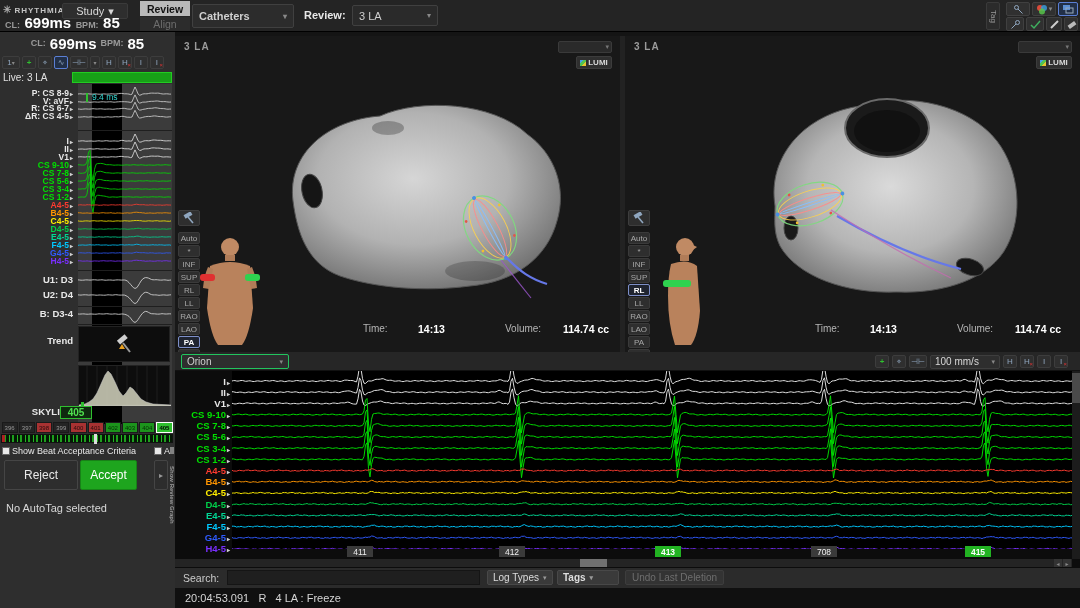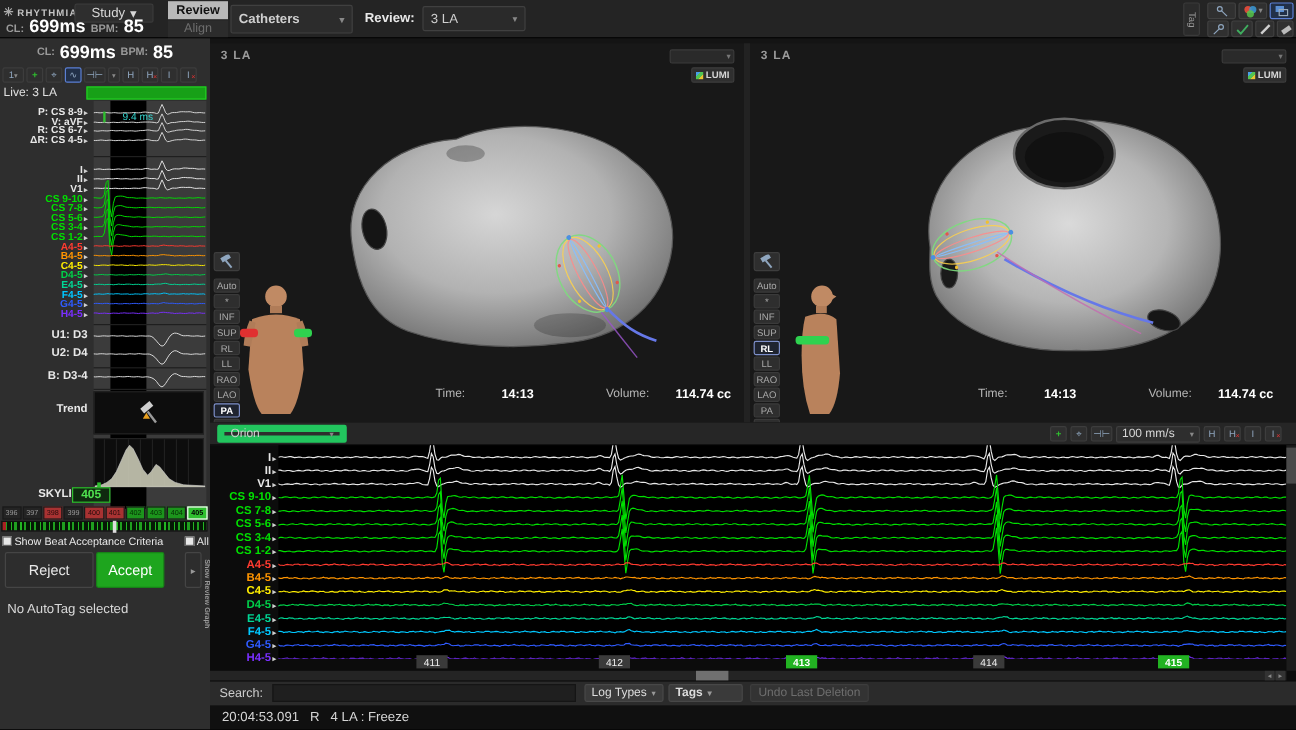--- a/index.html
+++ b/index.html
@@ -40,21 +40,21 @@
   .ibtn i { font-style:normal; }
   .live-row { position:absolute; left:0; top:39px; width:175px; height:13px; }
   .live-row .lbl { position:absolute; left:3px; top:1px; color:#e0e0e0; font-size:10px; }
   .live-row .bar { position:absolute; left:72px; top:1px; width:100px; height:11px; background:#17a017; border:1px solid #2c2; }
 
   .strip-wrap { position:absolute; left:0; top:52px; width:175px; height:340px; }
   .mini-area { position:absolute; left:78px; top:0; width:94px; height:340px; background:#3b3b3b; }
   .mini-band { position:absolute; left:14px; top:0; width:30px; height:340px; background:#000; }
   .mini-sep { position:absolute; left:0; width:94px; height:1px; background:#1f1f1f; }
   #mini-svg { position:absolute; left:0; top:0; width:94px; height:340px; }
-  .ms-ann { position:absolute; left:8px; top:8px; color:#35d6d0; font-size:8.5px; display:flex; align-items:center; gap:14px; }
+  .ms-ann { position:absolute; left:8px; top:8px; color:#35d6d0; font-size:8.5px; display:flex; align-items:center; gap:4px; }
   .ms-ann .tick { width:2px; height:9px; background:#2fbf2f; display:inline-block; }
   .map-ch-labels { position:absolute; left:0; top:6px; width:76px; display:grid; grid-auto-rows:7.6px; }
   .map-ch-labels span { font-size:8.5px; font-weight:bold; color:#e8e8e8; text-align:right; padding-right:3px; line-height:7.6px; white-space:nowrap; }
   .strip-ch-labels { position:absolute; left:0; top:53px; width:76px; display:grid; grid-auto-rows:8px; }
   .strip-ch-labels span { font-size:8.5px; font-weight:bold; text-align:right; padding-right:3px; line-height:8px; white-space:nowrap; }
   .uni-label { position:absolute; width:76px; text-align:right; padding-right:3px; color:#e8e8e8; font-weight:bold; font-size:9.5px; }
   .thumb-box { position:absolute; left:78px; width:94px; background:#0d0d0d; border:1px solid #222; }
   .skyline-badge { position:absolute; left:60px; top:322px; width:32px; height:13px; background:#0f2a0f; border:1px solid #2fbf2f; color:#4fe04f; font-weight:bold; font-size:10px; display:flex; align-items:center; justify-content:center; }
   .side-lab { position:absolute; width:76px; text-align:right; padding-right:3px; color:#e8e8e8; font-weight:bold; }
 
@@ -94,21 +94,21 @@
   .vbtn { width:22px; height:12px; background:#2e2e2e; border:1px solid #3a3a3a; color:#a8a8a8; font-size:8px; display:flex; align-items:center; justify-content:center; border-radius:2px; }
   .vbtn.sel { color:#fff; border:1px solid #7d8fc9; background:#1f2430; font-weight:bold; }
   .map-info span { position:absolute; top:287px; font-size:10px; color:#b5b5b5; }
   .map-info .val { color:#fff; font-weight:bold; font-size:10.5px; }
   .map svg.scene { position:absolute; left:0; top:0; }
   .gap-strip { position:absolute; left:620px; top:36px; width:5px; height:316px; background:#222; }
 
   
   .wave-panel { position:absolute; left:175px; top:352px; width:905px; height:216px; background:#0c0c0c; }
   .wp-toolbar { position:absolute; left:0; top:0; width:905px; height:19px; background:#262626; border-bottom:1px solid #111; }
-  .orion-dd { position:absolute; left:6px; top:2px; width:108px; height:15px; background:#2e2e2e; border:6px solid #22c55e; color:#d0d0d0; font-size:10px; display:flex; align-items:center; padding:0 5px; border-radius:2px; }
+  .orion-dd { position:absolute; left:6px; top:2px; width:108px; height:15px; background:#2e2e2e; border:1px solid #22c55e; color:#d0d0d0; font-size:10px; display:flex; align-items:center; padding:0 5px; border-radius:2px; }
   .orion-dd .caret { margin-left:auto; color:#888; font-size:7px; }
   .wp-tools { position:absolute; right:12px; top:2px; display:flex; gap:3px; align-items:center; height:15px; }
   .speed-dd { width:70px; height:14px; background:#2e2e2e; border:1px solid #3e3e3e; color:#d8d8d8; font-size:10px; display:flex; align-items:center; padding:0 4px; border-radius:2px; }
   .speed-dd .caret { margin-left:auto; color:#888; font-size:7px; }
   .wp-ch-labels { position:absolute; left:0; top:23.5px; width:55px; display:grid; grid-auto-rows:11.2px; }
   .wp-ch-labels span { font-size:9.5px; font-weight:bold; text-align:right; line-height:11.2px; white-space:nowrap; }
   .wp-ch-labels span::after, .strip-ch-labels span::after, .map-ch-labels span::after { content:"\25B8"; font-size:6px; color:#cfcfcf; margin-left:1px; }
   #main-svg { position:absolute; left:57px; top:19px; width:840px; height:178px; background:#000; }
   .beat-badges { position:absolute; left:57px; top:194px; width:840px; height:11px; }
   .badge { position:absolute; width:26px; height:11px; font-size:8.5px; display:flex; align-items:center; justify-content:center; }
@@ -569,21 +569,21 @@
         <path d="M0 133.2 L0.0 134.0 L1.5 133.3 L3.0 133.3 L4.5 133.0 L6.0 133.5 L7.5 133.7 L9.0 133.3 L10.5 133.0 L12.0 132.6 L13.5 133.2 L15.0 133.1 L16.5 133.4 L18.0 132.6 L19.5 132.8 L21.0 132.9 L22.5 133.4 L24.0 133.5 L25.5 133.1 L27.0 133.1 L28.5 133.0 L30.0 133.8 L31.5 133.6 L33.0 133.7 L34.5 133.0 L36.0 133.2 L37.5 133.4 L39.0 133.5 L40.5 133.4 L42.0 132.7 L43.5 132.9 L45.0 132.8 L46.5 133.5 L48.0 133.0 L49.5 133.0 L51.0 132.6 L52.5 133.1 L54.0 133.5 L55.5 133.5 L57.0 133.4 L58.5 132.9 L60.0 133.5 L61.5 133.5 L63.0 134.0 L64.5 133.3 L66.0 133.2 L67.5 133.0 L69.0 133.4 L70.5 133.6 L72.0 133.1 L73.5 132.9 L75.0 132.5 L76.5 133.2 L78.0 133.1 L79.5 133.3 L81.0 132.7 L82.5 132.8 L84.0 133.1 L85.5 133.5 L87.0 133.7 L88.5 133.1 L90.0 133.3 L91.5 133.1 L93.0 133.9 L94.5 133.6 L96.0 133.5 L97.5 132.9 L99.0 133.0 L100.5 133.4 L102.0 133.3 L103.5 133.3 L105.0 132.5 L106.5 132.9 L108.0 132.8 L109.5 133.5 L111.0 133.1 L112.5 133.0 L114.0 132.8 L115.5 133.2 L117.0 133.7 L118.5 133.5 L120.0 133.5 L121.5 132.9 L123.0 133.5 L124.5 133.5 L126.0 133.8 L127.5 133.2 L129.0 132.9 L130.5 133.0 L132.0 133.2 L133.5 133.4 L135.0 132.7 L136.5 132.3 L138.0 131.5 L139.5 131.9 L141.0 131.9 L142.5 132.5 L144.0 132.5 L145.5 132.8 L147.0 133.4 L148.5 133.6 L150.0 133.8 L151.5 133.1 L153.0 133.3 L154.5 133.1 L156.0 133.8 L157.5 133.5 L159.0 133.2 L160.5 132.8 L162.0 132.8 L163.5 133.3 L165.0 133.1 L166.5 133.2 L168.0 132.5 L169.5 132.9 L171.0 133.0 L172.5 133.6 L174.0 133.3 L175.5 133.0 L177.0 133.1 L178.5 133.3 L180.0 133.9 L181.5 133.5 L183.0 133.5 L184.5 132.9 L186.0 133.4 L187.5 133.4 L189.0 133.6 L190.5 133.0 L192.0 132.7 L193.5 132.9 L195.0 133.0 L196.5 133.5 L198.0 132.8 L199.5 132.9 L201.0 132.6 L202.5 133.4 L204.0 133.5 L205.5 133.4 L207.0 133.1 L208.5 133.0 L210.0 133.6 L211.5 133.6 L213.0 133.8 L214.5 133.0 L216.0 133.2 L217.5 133.1 L219.0 133.6 L220.5 133.4 L222.0 132.9 L223.5 132.7 L225.0 132.7 L226.5 133.4 L228.0 133.1 L229.5 133.2 L231.0 132.5 L232.5 133.0 L234.0 133.2 L235.5 133.7 L237.0 133.4 L238.5 133.1 L240.0 133.3 L241.5 133.3 L243.0 134.0 L244.5 133.4 L246.0 133.3 L247.5 132.8 L249.0 133.3 L250.5 133.4 L252.0 133.3 L253.5 132.9 L255.0 132.5 L256.5 133.0 L258.0 133.0 L259.5 133.5 L261.0 132.8 L262.5 133.0 L264.0 132.9 L265.5 133.5 L267.0 133.7 L268.5 133.4 L270.0 133.2 L271.5 133.0 L273.0 133.7 L274.5 133.5 L276.0 133.7 L277.5 132.9 L279.0 133.0 L280.5 133.0 L282.0 133.4 L283.5 133.3 L285.0 132.7 L286.5 132.6 L288.0 132.3 L289.5 132.6 L291.0 131.9 L292.5 131.9 L294.0 131.7 L295.5 132.7 L297.0 133.3 L298.5 133.7 L300.0 133.6 L301.5 133.0 L303.0 133.3 L304.5 133.3 L306.0 133.9 L307.5 133.2 L309.0 133.1 L310.5 132.7 L312.0 133.1 L313.5 133.3 L315.0 133.1 L316.5 132.9 L318.0 132.5 L319.5 133.1 L321.0 133.1 L322.5 133.6 L324.0 133.0 L325.5 133.1 L327.0 133.1 L328.5 133.6 L330.0 133.8 L331.5 133.4 L333.0 133.3 L334.5 133.0 L336.0 133.7 L337.5 133.4 L339.0 133.5 L340.5 132.7 L342.0 132.8 L343.5 133.0 L345.0 133.2 L346.5 133.3 L348.0 132.6 L349.5 132.8 L351.0 132.8 L352.5 133.6 L354.0 133.3 L355.5 133.3 L357.0 132.9 L358.5 133.3 L360.0 133.7 L361.5 133.7 L363.0 133.6 L364.5 132.9 L366.0 133.3 L367.5 133.2 L369.0 133.7 L370.5 133.1 L372.0 132.9 L373.5 132.7 L375.0 133.0 L376.5 133.4 L378.0 133.0 L379.5 133.0 L381.0 132.5 L382.5 133.3 L384.0 133.3 L385.5 133.7 L387.0 133.1 L388.5 133.1 L390.0 133.3 L391.5 133.6 L393.0 133.9 L394.5 133.2 L396.0 133.2 L397.5 132.8 L399.0 133.5 L400.5 133.3 L402.0 133.2 L403.5 132.6 L405.0 132.7 L406.5 133.1 L408.0 133.2 L409.5 133.3 L411.0 132.7 L412.5 133.0 L414.0 133.0 L415.5 133.8 L417.0 133.5 L418.5 133.3 L420.0 133.1 L421.5 133.3 L423.0 133.8 L424.5 133.5 L426.0 133.5 L427.5 132.7 L429.0 133.2 L430.5 133.1 L432.0 133.5 L433.5 133.0 L435.0 132.7 L436.5 132.7 L438.0 133.0 L439.5 133.5 L441.0 133.0 L442.5 133.0 L444.0 132.3 L445.5 132.7 L447.0 132.3 L448.5 132.4 L450.0 132.3 L451.5 132.6 L453.0 133.3 L454.5 133.5 L456.0 133.8 L457.5 133.0 L459.0 133.0 L460.5 132.7 L462.0 133.4 L463.5 133.2 L465.0 133.0 L466.5 132.7 L468.0 132.6 L469.5 133.3 L471.0 133.3 L472.5 133.5 L474.0 132.8 L475.5 133.2 L477.0 133.2 L478.5 133.9 L480.0 133.6 L481.5 133.3 L483.0 133.2 L484.5 133.2 L486.0 133.8 L487.5 133.3 L489.0 133.3 L490.5 132.6 L492.0 133.0 L493.5 133.1 L495.0 133.3 L496.5 133.0 L498.0 132.6 L499.5 132.9 L501.0 133.1 L502.5 133.7 L504.0 133.1 L505.5 133.2 L507.0 132.9 L508.5 133.6 L510.0 133.7 L511.5 133.7 L513.0 133.3 L514.5 132.9 L516.0 133.4 L517.5 133.4 L519.0 133.6 L520.5 132.8 L522.0 132.8 L523.5 132.7 L525.0 133.3 L526.5 133.2 L528.0 132.9 L529.5 132.8 L531.0 132.7 L532.5 133.5 L534.0 133.4 L535.5 133.6 L537.0 132.9 L538.5 133.3 L540.0 133.4 L541.5 133.8 L543.0 133.6 L544.5 133.1 L546.0 133.1 L547.5 133.0 L549.0 133.7 L550.5 133.1 L552.0 133.1 L553.5 132.5 L555.0 132.9 L556.5 133.2 L558.0 133.3 L559.5 133.1 L561.0 132.6 L562.5 133.1 L564.0 133.2 L565.5 133.9 L567.0 133.3 L568.5 133.3 L570.0 133.1 L571.5 133.6 L573.0 133.8 L574.5 133.5 L576.0 133.2 L577.5 132.7 L579.0 133.3 L580.5 133.2 L582.0 133.4 L583.5 132.7 L585.0 132.7 L586.5 132.8 L588.0 133.3 L589.5 133.4 L591.0 132.9 L592.5 133.0 L594.0 132.9 L595.5 133.7 L597.0 133.5 L598.5 133.5 L600.0 132.6 L601.5 132.4 L603.0 132.2 L604.5 132.3 L606.0 132.5 L607.5 132.3 L609.0 132.8 L610.5 132.9 L612.0 133.5 L613.5 133.0 L615.0 132.9 L616.5 132.5 L618.0 132.9 L619.5 133.4 L621.0 133.3 L622.5 133.2 L624.0 132.7 L625.5 133.4 L627.0 133.4 L628.5 133.9 L630.0 133.3 L631.5 133.2 L633.0 133.1 L634.5 133.5 L636.0 133.7 L637.5 133.2 L639.0 133.0 L640.5 132.6 L642.0 133.3 L643.5 133.1 L645.0 133.3 L646.5 132.6 L648.0 132.7 L649.5 133.0 L651.0 133.3 L652.5 133.6 L654.0 133.0 L655.5 133.2 L657.0 133.0 L658.5 133.9 L660.0 133.6 L661.5 133.6 L663.0 133.0 L664.5 133.1 L666.0 133.5 L667.5 133.5 L669.0 133.4 L670.5 132.6 L672.0 132.9 L673.5 132.8 L675.0 133.5 L676.5 133.0 L678.0 132.8 L679.5 132.7 L681.0 133.0 L682.5 133.6 L684.0 133.4 L685.5 133.4 L687.0 132.8 L688.5 133.5 L690.0 133.5 L691.5 133.9 L693.0 133.3 L694.5 133.1 L696.0 133.1 L697.5 133.3 L699.0 133.6 L700.5 133.0 L702.0 132.9 L703.5 132.5 L705.0 133.2 L706.5 133.2 L708.0 133.2 L709.5 132.8 L711.0 132.8 L712.5 133.3 L714.0 133.5 L715.5 133.7 L717.0 133.0 L718.5 133.3 L720.0 133.2 L721.5 133.9 L723.0 133.6 L724.5 133.4 L726.0 133.0 L727.5 133.0 L729.0 133.5 L730.5 133.2 L732.0 133.2 L733.5 132.5 L735.0 132.9 L736.5 132.9 L738.0 133.5 L739.5 133.1 L741.0 132.9 L742.5 132.9 L744.0 133.2 L745.5 133.8 L747.0 133.4 L748.5 133.5 L750.0 132.9 L751.5 133.5 L753.0 133.4 L754.5 133.2 L756.0 132.2 L757.5 131.4 L759.0 131.8 L760.5 132.3 L762.0 133.2 L763.5 132.7 L765.0 132.8 L766.5 132.5 L768.0 133.3 L769.5 133.3 L771.0 133.3 L772.5 133.0 L774.0 132.9 L775.5 133.5 L777.0 133.6 L778.5 133.8 L780.0 133.1 L781.5 133.3 L783.0 133.2 L784.5 133.7 L786.0 133.5 L787.5 133.1 L789.0 132.9 L790.5 132.8 L792.0 133.4 L793.5 133.1 L795.0 133.1 L796.5 132.4 L798.0 132.9 L799.5 133.1 L801.0 133.5 L802.5 133.3 L804.0 132.9 L805.5 133.2 L807.0 133.3 L808.5 134.0 L810.0 133.4 L811.5 133.4 L813.0 132.9 L814.5 133.4 L816.0 133.5 L817.5 133.5 L819.0 133.1 L820.5 132.6 L822.0 133.0 L823.5 133.0 L825.0 133.5 L826.5 132.7 L828.0 132.8 L829.5 132.7 L831.0 133.4 L832.5 133.5 L834.0 133.3 L835.5 133.2 L837.0 133.0 L838.5 133.7 L840.0 133.6" fill="none" stroke="#00d04a" stroke-width="0.95"></path>
         <path d="M0 144.39999999999998 L0.0 144.6 L1.5 144.0 L3.0 143.9 L4.5 144.3 L6.0 144.4 L7.5 144.5 L9.0 143.8 L10.5 144.1 L12.0 144.0 L13.5 144.8 L15.0 144.6 L16.5 144.5 L18.0 144.2 L19.5 144.4 L21.0 145.0 L22.5 144.8 L24.0 144.8 L25.5 144.1 L27.0 144.5 L28.5 144.4 L30.0 144.9 L31.5 144.3 L33.0 144.0 L34.5 143.9 L36.0 144.1 L37.5 144.6 L39.0 144.2 L40.5 144.2 L42.0 143.7 L43.5 144.5 L45.0 144.6 L46.5 144.8 L48.0 144.4 L49.5 144.2 L51.0 144.6 L52.5 144.8 L54.0 145.1 L55.5 144.4 L57.0 144.4 L58.5 144.1 L60.0 144.7 L61.5 144.6 L63.0 144.3 L64.5 143.9 L66.0 143.8 L67.5 144.4 L69.0 144.3 L70.5 144.6 L72.0 143.9 L73.5 144.2 L75.0 144.3 L76.5 144.9 L78.0 144.8 L79.5 144.5 L81.0 144.4 L82.5 144.4 L84.0 145.1 L85.5 144.7 L87.0 144.7 L88.5 143.9 L90.0 144.3 L91.5 144.4 L93.0 144.6 L94.5 144.2 L96.0 143.8 L97.5 144.0 L99.0 144.1 L100.5 144.8 L102.0 144.2 L103.5 144.3 L105.0 143.9 L106.5 144.6 L108.0 144.8 L109.5 144.9 L111.0 144.5 L112.5 144.2 L114.0 144.7 L115.5 144.7 L117.0 145.0 L118.5 144.2 L120.0 144.2 L121.5 144.0 L123.0 144.5 L124.5 144.5 L126.0 144.1 L127.5 143.9 L129.0 143.8 L130.5 144.5 L132.0 144.4 L133.5 144.6 L135.0 143.8 L136.5 143.8 L138.0 143.5 L139.5 143.6 L141.0 143.6 L142.5 143.5 L144.0 144.0 L145.5 144.2 L147.0 145.0 L148.5 144.5 L150.0 144.5 L151.5 143.8 L153.0 144.2 L154.5 144.4 L156.0 144.5 L157.5 144.2 L159.0 143.7 L160.5 144.1 L162.0 144.2 L163.5 144.9 L165.0 144.4 L166.5 144.4 L168.0 144.2 L169.5 144.7 L171.0 145.0 L172.5 144.8 L174.0 144.5 L175.5 144.1 L177.0 144.7 L178.5 144.5 L180.0 144.8 L181.5 144.0 L183.0 144.0 L184.5 144.0 L186.0 144.4 L187.5 144.5 L189.0 144.1 L190.5 144.1 L192.0 143.9 L193.5 144.7 L195.0 144.6 L196.5 144.8 L198.0 144.2 L199.5 144.4 L201.0 144.7 L202.5 144.9 L204.0 144.9 L205.5 144.2 L207.0 144.4 L208.5 144.2 L210.0 144.9 L211.5 144.4 L213.0 144.2 L214.5 143.7 L216.0 144.1 L217.5 144.5 L219.0 144.4 L220.5 144.3 L222.0 143.8 L223.5 144.4 L225.0 144.4 L226.5 145.0 L228.0 144.5 L229.5 144.4 L231.0 144.3 L232.5 144.7 L234.0 145.0 L235.5 144.6 L237.0 144.4 L238.5 143.9 L240.0 144.5 L241.5 144.4 L243.0 144.6 L244.5 143.9 L246.0 143.9 L247.5 144.1 L249.0 144.4 L250.5 144.7 L252.0 144.1 L253.5 144.2 L255.0 144.1 L256.5 144.9 L258.0 144.8 L259.5 144.8 L261.0 144.3 L262.5 144.4 L264.0 144.8 L265.5 144.8 L267.0 144.8 L268.5 144.0 L270.0 144.2 L271.5 144.1 L273.0 144.7 L274.5 144.3 L276.0 144.0 L277.5 143.8 L279.0 144.1 L280.5 144.6 L282.0 144.4 L283.5 144.5 L285.0 143.9 L286.5 144.4 L288.0 144.3 L289.5 144.3 L291.0 143.3 L292.5 143.0 L294.0 143.4 L295.5 144.1 L297.0 144.8 L298.5 144.3 L300.0 144.3 L301.5 143.8 L303.0 144.4 L304.5 144.4 L306.0 144.4 L307.5 143.9 L309.0 143.8 L310.5 144.3 L312.0 144.5 L313.5 144.8 L315.0 144.2 L316.5 144.4 L318.0 144.3 L319.5 145.0 L321.0 144.9 L322.5 144.7 L324.0 144.3 L325.5 144.3 L327.0 144.8 L328.5 144.6 L330.0 144.6 L331.5 143.8 L333.0 144.1 L334.5 144.1 L336.0 144.6 L337.5 144.3 L339.0 144.0 L340.5 144.0 L342.0 144.2 L343.5 144.9 L345.0 144.5 L346.5 144.6 L348.0 144.1 L349.5 144.7 L351.0 144.8 L352.5 145.0 L354.0 144.6 L355.5 144.2 L357.0 144.4 L358.5 144.4 L360.0 144.9 L361.5 144.1 L363.0 144.1 L364.5 143.7 L366.0 144.4 L367.5 144.4 L369.0 144.4 L370.5 144.1 L372.0 143.9 L373.5 144.5 L375.0 144.6 L376.5 145.0 L378.0 144.3 L379.5 144.5 L381.0 144.4 L382.5 145.0 L384.0 144.9 L385.5 144.5 L387.0 144.2 L388.5 144.1 L390.0 144.7 L391.5 144.4 L393.0 144.4 L394.5 143.7 L396.0 144.0 L397.5 144.2 L399.0 144.6 L400.5 144.4 L402.0 144.0 L403.5 144.2 L405.0 144.3 L406.5 145.1 L408.0 144.6 L409.5 144.7 L411.0 144.1 L412.5 144.7 L414.0 144.8 L415.5 144.8 L417.0 144.5 L418.5 143.9 L420.0 144.3 L421.5 144.3 L423.0 144.7 L424.5 144.0 L426.0 144.0 L427.5 143.8 L429.0 144.4 L430.5 144.6 L432.0 144.4 L433.5 144.2 L435.0 144.0 L436.5 144.8 L438.0 144.7 L439.5 145.0 L441.0 144.3 L442.5 144.3 L444.0 144.1 L445.5 144.0 L447.0 143.5 L448.5 142.8 L450.0 143.1 L451.5 143.4 L453.0 144.5 L454.5 144.2 L456.0 144.3 L457.5 143.7 L459.0 144.1 L460.5 144.4 L462.0 144.6 L463.5 144.6 L465.0 144.1 L466.5 144.4 L468.0 144.5 L469.5 145.2 L471.0 144.7 L472.5 144.6 L474.0 144.2 L475.5 144.5 L477.0 144.8 L478.5 144.6 L480.0 144.3 L481.5 143.7 L483.0 144.3 L484.5 144.2 L486.0 144.6 L487.5 144.0 L489.0 144.0 L490.5 144.0 L492.0 144.5 L493.5 144.8 L495.0 144.4 L496.5 144.4 L498.0 144.1 L499.5 144.9 L501.0 144.8 L502.5 145.0 L504.0 144.3 L505.5 144.3 L507.0 144.5 L508.5 144.7 L510.0 144.7 L511.5 143.9 L513.0 144.0 L514.5 143.9 L516.0 144.6 L517.5 144.3 L519.0 144.3 L520.5 143.9 L522.0 144.1 L523.5 144.7 L525.0 144.7 L526.5 144.8 L528.0 144.1 L529.5 144.6 L531.0 144.6 L532.5 145.2 L534.0 144.6 L535.5 144.4 L537.0 144.1 L538.5 144.4 L540.0 144.7 L541.5 144.3 L543.0 144.2 L544.5 143.6 L546.0 144.3 L547.5 144.3 L549.0 144.6 L550.5 144.1 L552.0 144.0 L553.5 144.3 L555.0 144.6 L556.5 145.0 L558.0 144.5 L559.5 144.5 L561.0 144.2 L562.5 144.9 L564.0 144.8 L565.5 144.8 L567.0 144.2 L568.5 144.1 L570.0 144.4 L571.5 144.4 L573.0 144.6 L574.5 143.8 L576.0 144.0 L577.5 143.9 L579.0 144.7 L580.5 144.4 L582.0 144.3 L583.5 144.1 L585.0 144.3 L586.5 144.9 L588.0 144.8 L589.5 144.8 L591.0 144.1 L592.5 144.6 L594.0 144.6 L595.5 145.0 L597.0 144.5 L598.5 144.0 L600.0 143.7 L601.5 143.4 L603.0 143.4 L604.5 142.8 L606.0 143.1 L607.5 143.1 L609.0 144.2 L610.5 144.4 L612.0 144.7 L613.5 144.3 L615.0 144.1 L616.5 144.5 L618.0 144.7 L619.5 145.1 L621.0 144.4 L622.5 144.5 L624.0 144.2 L625.5 144.8 L627.0 144.7 L628.5 144.5 L630.0 144.0 L631.5 143.9 L633.0 144.4 L634.5 144.3 L636.0 144.5 L637.5 143.7 L639.0 144.1 L640.5 144.1 L642.0 144.8 L643.5 144.6 L645.0 144.3 L646.5 144.3 L648.0 144.4 L649.5 145.1 L651.0 144.8 L652.5 144.8 L654.0 144.1 L655.5 144.5 L657.0 144.5 L658.5 144.8 L660.0 144.4 L661.5 143.9 L663.0 144.0 L664.5 144.1 L666.0 144.7 L667.5 144.1 L669.0 144.2 L670.5 143.8 L672.0 144.5 L673.5 144.7 L675.0 144.7 L676.5 144.5 L678.0 144.2 L679.5 144.7 L681.0 144.7 L682.5 145.1 L684.0 144.3 L685.5 144.3 L687.0 144.1 L688.5 144.7 L690.0 144.6 L691.5 144.2 L693.0 144.0 L694.5 143.7 L696.0 144.5 L697.5 144.3 L699.0 144.5 L700.5 143.9 L702.0 144.2 L703.5 144.4 L705.0 144.9 L706.5 144.8 L708.0 144.3 L709.5 144.4 L711.0 144.4 L712.5 145.1 L714.0 144.7 L715.5 144.6 L717.0 143.9 L718.5 144.3 L720.0 144.5 L721.5 144.5 L723.0 144.3 L724.5 143.7 L726.0 144.1 L727.5 144.1 L729.0 144.8 L730.5 144.2 L732.0 144.2 L733.5 144.0 L735.0 144.6 L736.5 144.9 L738.0 144.7 L739.5 144.6 L741.0 144.1 L742.5 144.8 L744.0 144.7 L745.5 145.0 L747.0 144.2 L748.5 144.1 L750.0 144.1 L751.5 144.4 L753.0 144.4 L754.5 143.5 L756.0 143.0 L757.5 142.4 L759.0 143.3 L760.5 143.6 L762.0 144.2 L763.5 143.9 L765.0 144.3 L766.5 144.6 L768.0 144.9 L769.5 144.9 L771.0 144.3 L772.5 144.5 L774.0 144.4 L775.5 145.0 L777.0 144.5 L778.5 144.3 L780.0 143.8 L781.5 144.1 L783.0 144.5 L784.5 144.4 L786.0 144.3 L787.5 143.7 L789.0 144.2 L790.5 144.3 L792.0 144.9 L793.5 144.4 L795.0 144.3 L796.5 144.3 L798.0 144.7 L799.5 145.1 L801.0 144.7 L802.5 144.6 L804.0 144.0 L805.5 144.7 L807.0 144.6 L808.5 144.7 L810.0 144.0 L811.5 143.9 L813.0 144.1 L814.5 144.4 L816.0 144.6 L817.5 144.0 L819.0 144.1 L820.5 143.9 L822.0 144.8 L823.5 144.6 L825.0 144.7 L826.5 144.2 L828.0 144.4 L829.5 144.8 L831.0 144.9 L832.5 144.9 L834.0 144.1 L835.5 144.4 L837.0 144.3 L838.5 144.8 L840.0 144.4" fill="none" stroke="#00d795" stroke-width="0.95"></path>
         <path d="M0 155.6 L0.0 155.1 L1.5 155.2 L3.0 155.3 L4.5 156.1 L6.0 155.7 L7.5 155.8 L9.0 155.3 L10.5 155.8 L12.0 156.1 L13.5 156.1 L15.0 155.8 L16.5 155.3 L18.0 155.6 L19.5 155.6 L21.0 156.1 L22.5 155.3 L24.0 155.3 L25.5 155.0 L27.0 155.5 L28.5 155.7 L30.0 155.5 L31.5 155.3 L33.0 155.0 L34.5 155.8 L36.0 155.8 L37.5 156.2 L39.0 155.5 L40.5 155.6 L42.0 155.7 L43.5 156.1 L45.0 156.2 L46.5 155.6 L48.0 155.5 L49.5 155.2 L51.0 155.9 L52.5 155.6 L54.0 155.6 L55.5 154.9 L57.0 155.2 L58.5 155.5 L60.0 155.7 L61.5 155.7 L63.0 155.1 L64.5 155.5 L66.0 155.5 L67.5 156.3 L69.0 155.9 L70.5 155.8 L72.0 155.4 L73.5 155.8 L75.0 156.1 L76.5 155.9 L78.0 155.7 L79.5 155.1 L81.0 155.5 L82.5 155.5 L84.0 155.9 L85.5 155.2 L87.0 155.1 L88.5 155.1 L90.0 155.5 L91.5 155.9 L93.0 155.5 L94.5 155.5 L96.0 155.2 L97.5 156.0 L99.0 156.0 L100.5 156.2 L102.0 155.6 L103.5 155.5 L105.0 155.7 L106.5 156.0 L108.0 156.1 L109.5 155.3 L111.0 155.4 L112.5 155.1 L114.0 155.8 L115.5 155.5 L117.0 155.5 L118.5 155.0 L120.0 155.2 L121.5 155.7 L123.0 155.8 L124.5 155.9 L126.0 155.2 L127.5 155.7 L129.0 155.7 L130.5 156.4 L132.0 155.9 L133.5 155.7 L135.0 155.3 L136.5 155.2 L138.0 155.1 L139.5 154.3 L141.0 154.3 L142.5 154.1 L144.0 155.1 L145.5 155.3 L147.0 155.8 L148.5 155.3 L150.0 155.1 L151.5 155.3 L153.0 155.6 L154.5 156.1 L156.0 155.6 L157.5 155.7 L159.0 155.3 L160.5 156.1 L162.0 156.1 L163.5 156.1 L165.0 155.5 L166.5 155.4 L168.0 155.7 L169.5 155.8 L171.0 155.9 L172.5 155.1 L174.0 155.2 L175.5 155.1 L177.0 155.8 L178.5 155.6 L180.0 155.4 L181.5 155.1 L183.0 155.3 L184.5 155.9 L186.0 155.9 L187.5 156.0 L189.0 155.3 L190.5 155.8 L192.0 155.8 L193.5 156.3 L195.0 155.9 L196.5 155.5 L198.0 155.4 L199.5 155.5 L201.0 156.0 L202.5 155.5 L204.0 155.4 L205.5 154.8 L207.0 155.4 L208.5 155.5 L210.0 155.8 L211.5 155.4 L213.0 155.2 L214.5 155.5 L216.0 155.8 L217.5 156.3 L219.0 155.6 L220.5 155.7 L222.0 155.4 L223.5 156.1 L225.0 156.1 L226.5 155.9 L228.0 155.4 L229.5 155.2 L231.0 155.7 L232.5 155.6 L234.0 155.8 L235.5 155.0 L237.0 155.2 L238.5 155.2 L240.0 155.8 L241.5 155.7 L243.0 155.4 L244.5 155.4 L246.0 155.4 L247.5 156.2 L249.0 155.9 L250.5 156.0 L252.0 155.3 L253.5 155.7 L255.0 155.8 L256.5 156.1 L258.0 155.8 L259.5 155.2 L261.0 155.3 L262.5 155.3 L264.0 155.9 L265.5 155.3 L267.0 155.3 L268.5 154.9 L270.0 155.5 L271.5 155.7 L273.0 155.8 L274.5 155.6 L276.0 155.2 L277.5 155.8 L279.0 155.9 L280.5 156.4 L282.0 155.6 L283.5 155.7 L285.0 155.4 L286.5 155.8 L288.0 155.6 L289.5 154.8 L291.0 154.0 L292.5 153.6 L294.0 154.6 L295.5 155.0 L297.0 155.5 L298.5 154.9 L300.0 155.2 L301.5 155.4 L303.0 155.9 L304.5 155.9 L306.0 155.5 L307.5 155.6 L309.0 155.5 L310.5 156.3 L312.0 156.0 L313.5 156.0 L315.0 155.3 L316.5 155.6 L318.0 155.8 L319.5 155.9 L321.0 155.6 L322.5 155.0 L324.0 155.3 L325.5 155.3 L327.0 155.9 L328.5 155.3 L330.0 155.3 L331.5 155.1 L333.0 155.6 L334.5 156.0 L336.0 155.9 L337.5 155.7 L339.0 155.3 L340.5 155.9 L342.0 155.9 L343.5 156.3 L345.0 155.6 L346.5 155.5 L348.0 155.4 L349.5 155.8 L351.0 155.9 L352.5 155.3 L354.0 155.2 L355.5 154.9 L357.0 155.7 L358.5 155.5 L360.0 155.7 L361.5 155.1 L363.0 155.3 L364.5 155.7 L366.0 156.0 L367.5 156.1 L369.0 155.5 L370.5 155.7 L372.0 155.6 L373.5 156.3 L375.0 155.9 L376.5 155.7 L378.0 155.2 L379.5 155.4 L381.0 155.8 L382.5 155.6 L384.0 155.5 L385.5 154.8 L387.0 155.3 L388.5 155.3 L390.0 156.0 L391.5 155.5 L393.0 155.4 L394.5 155.3 L396.0 155.7 L397.5 156.2 L399.0 155.9 L400.5 155.8 L402.0 155.3 L403.5 156.0 L405.0 155.9 L406.5 156.1 L408.0 155.4 L409.5 155.2 L411.0 155.4 L412.5 155.6 L414.0 155.8 L415.5 155.2 L417.0 155.2 L418.5 155.0 L420.0 155.8 L421.5 155.7 L423.0 155.8 L424.5 155.3 L426.0 155.4 L427.5 155.9 L429.0 156.0 L430.5 156.2 L432.0 155.4 L433.5 155.7 L435.0 155.6 L436.5 156.2 L438.0 155.8 L439.5 155.5 L441.0 155.1 L442.5 155.1 L444.0 155.4 L445.5 154.7 L447.0 154.2 L448.5 153.5 L450.0 154.4 L451.5 155.0 L453.0 155.9 L454.5 155.6 L456.0 155.4 L457.5 155.6 L459.0 155.8 L460.5 156.4 L462.0 155.8 L463.5 155.8 L465.0 155.2 L466.5 155.9 L468.0 155.8 L469.5 155.9 L471.0 155.3 L472.5 155.0 L474.0 155.4 L475.5 155.5 L477.0 155.8 L478.5 155.1 L480.0 155.3 L481.5 155.1 L483.0 155.9 L484.5 155.9 L486.0 155.8 L487.5 155.5 L489.0 155.5 L490.5 156.1 L492.0 156.0 L493.5 156.1 L495.0 155.3 L496.5 155.6 L498.0 155.5 L499.5 156.0 L501.0 155.6 L502.5 155.2 L504.0 155.1 L505.5 155.1 L507.0 155.8 L508.5 155.5 L510.0 155.6 L511.5 155.0 L513.0 155.6 L514.5 155.8 L516.0 156.1 L517.5 155.8 L519.0 155.4 L520.5 155.7 L522.0 155.8 L523.5 156.3 L525.0 155.7 L526.5 155.6 L528.0 155.1 L529.5 155.7 L531.0 155.7 L532.5 155.6 L534.0 155.2 L535.5 154.9 L537.0 155.5 L538.5 155.5 L540.0 155.9 L541.5 155.2 L543.0 155.4 L544.5 155.4 L546.0 156.1 L547.5 156.1 L549.0 155.8 L550.5 155.6 L552.0 155.5 L553.5 156.2 L555.0 155.9 L556.5 156.0 L558.0 155.1 L559.5 155.4 L561.0 155.4 L562.5 155.8 L564.0 155.6 L565.5 155.0 L567.0 155.2 L568.5 155.2 L570.0 156.0 L571.5 155.6 L573.0 155.6 L574.5 155.2 L576.0 155.7 L577.5 156.0 L579.0 156.1 L580.5 155.9 L582.0 155.4 L583.5 155.8 L585.0 155.7 L586.5 156.2 L588.0 155.5 L589.5 155.4 L591.0 155.1 L592.5 155.5 L594.0 155.7 L595.5 155.4 L597.0 155.2 L598.5 154.8 L600.0 155.3 L601.5 154.8 L603.0 154.7 L604.5 154.0 L606.0 154.5 L607.5 155.1 L609.0 155.9 L610.5 156.2 L612.0 155.7 L613.5 155.6 L615.0 155.4 L616.5 156.1 L618.0 155.7 L619.5 155.7 L621.0 155.0 L622.5 155.2 L624.0 155.5 L625.5 155.7 L627.0 155.6 L628.5 155.0 L630.0 155.3 L631.5 155.3 L633.0 156.1 L634.5 155.7 L636.0 155.7 L637.5 155.4 L639.0 155.8 L640.5 156.2 L642.0 156.0 L643.5 155.9 L645.0 155.2 L646.5 155.7 L648.0 155.6 L649.5 156.0 L651.0 155.3 L652.5 155.2 L654.0 155.1 L655.5 155.5 L657.0 155.8 L658.5 155.4 L660.0 155.4 L661.5 155.0 L663.0 155.8 L664.5 155.8 L666.0 156.1 L667.5 155.5 L669.0 155.5 L670.5 155.8 L672.0 156.1 L673.5 156.2 L675.0 155.5 L676.5 155.5 L678.0 155.2 L679.5 155.9 L681.0 155.6 L682.5 155.5 L684.0 155.0 L685.5 155.1 L687.0 155.6 L688.5 155.6 L690.0 155.7 L691.5 155.1 L693.0 155.5 L694.5 155.6 L696.0 156.3 L697.5 155.9 L699.0 155.7 L700.5 155.5 L702.0 155.8 L703.5 156.2 L705.0 155.8 L706.5 155.7 L708.0 155.0 L709.5 155.6 L711.0 155.5 L712.5 155.8 L714.0 155.2 L715.5 155.0 L717.0 155.2 L718.5 155.5 L720.0 156.0 L721.5 155.4 L723.0 155.5 L724.5 155.2 L726.0 156.0 L727.5 156.0 L729.0 156.1 L730.5 155.6 L732.0 155.5 L733.5 155.9 L735.0 155.9 L736.5 156.1 L738.0 155.2 L739.5 155.4 L741.0 155.2 L742.5 155.8 L744.0 155.6 L745.5 155.3 L747.0 155.0 L748.5 155.1 L750.0 155.8 L751.5 155.7 L753.0 155.7 L754.5 154.7 L756.0 154.7 L757.5 154.4 L759.0 155.0 L760.5 155.1 L762.0 155.2 L763.5 155.4 L765.0 155.6 L766.5 156.1 L768.0 155.6 L769.5 155.5 L771.0 154.9 L772.5 155.5 L774.0 155.5 L775.5 155.7 L777.0 155.3 L778.5 155.0 L780.0 155.4 L781.5 155.6 L783.0 156.1 L784.5 155.5 L786.0 155.6 L787.5 155.4 L789.0 156.1 L790.5 156.1 L792.0 156.0 L793.5 155.6 L795.0 155.3 L796.5 155.8 L798.0 155.7 L799.5 155.9 L801.0 155.0 L802.5 155.2 L804.0 155.2 L805.5 155.7 L807.0 155.6 L808.5 155.3 L810.0 155.2 L811.5 155.3 L813.0 156.0 L814.5 155.8 L816.0 156.0 L817.5 155.3 L819.0 155.8 L820.5 155.9 L822.0 156.2 L823.5 155.9 L825.0 155.4 L826.5 155.5 L828.0 155.5 L829.5 156.0 L831.0 155.4 L832.5 155.4 L834.0 154.9 L835.5 155.4 L837.0 155.6 L838.5 155.7 L840.0 155.4" fill="none" stroke="#00c8ff" stroke-width="0.95"></path>
         <path d="M0 166.79999999999998 L0.0 166.5 L1.5 167.2 L3.0 167.1 L4.5 167.5 L6.0 166.8 L7.5 166.6 L9.0 166.7 L10.5 166.9 L12.0 167.2 L13.5 166.5 L15.0 166.5 L16.5 166.1 L18.0 166.9 L19.5 166.8 L21.0 166.9 L22.5 166.4 L24.0 166.4 L25.5 167.0 L27.0 167.1 L28.5 167.4 L30.0 166.7 L31.5 166.9 L33.0 166.8 L34.5 167.5 L36.0 167.1 L37.5 166.9 L39.0 166.5 L40.5 166.5 L42.0 167.0 L43.5 166.8 L45.0 166.8 L46.5 166.0 L48.0 166.5 L49.5 166.6 L51.0 167.1 L52.5 166.7 L54.0 166.5 L55.5 166.6 L57.0 166.9 L58.5 167.5 L60.0 167.0 L61.5 167.0 L63.0 166.5 L64.5 167.1 L66.0 167.1 L67.5 167.2 L69.0 166.7 L70.5 166.4 L72.0 166.6 L73.5 166.7 L75.0 167.1 L76.5 166.3 L78.0 166.4 L79.5 166.2 L81.0 166.9 L82.5 167.0 L84.0 166.9 L85.5 166.6 L87.0 166.5 L88.5 167.2 L90.0 167.2 L91.5 167.4 L93.0 166.6 L94.5 166.9 L96.0 166.8 L97.5 167.3 L99.0 167.0 L100.5 166.6 L102.0 166.4 L103.5 166.4 L105.0 167.0 L106.5 166.7 L108.0 166.7 L109.5 166.1 L111.0 166.6 L112.5 166.8 L114.0 167.2 L115.5 166.9 L117.0 166.6 L118.5 166.8 L120.0 167.0 L121.5 167.6 L123.0 167.0 L124.5 167.0 L126.0 166.5 L127.5 167.0 L129.0 167.1 L130.5 167.0 L132.0 166.6 L133.5 166.1 L135.0 166.5 L136.5 166.1 L138.0 166.1 L139.5 165.0 L141.0 165.2 L142.5 165.6 L144.0 166.7 L145.5 167.1 L147.0 166.9 L148.5 166.8 L150.0 166.6 L151.5 167.4 L153.0 167.2 L154.5 167.3 L156.0 166.5 L157.5 166.7 L159.0 166.7 L160.5 167.1 L162.0 166.9 L163.5 166.3 L165.0 166.4 L166.5 166.3 L168.0 167.0 L169.5 166.7 L171.0 166.7 L172.5 166.2 L174.0 166.7 L175.5 167.1 L177.0 167.2 L178.5 167.1 L180.0 166.6 L181.5 167.0 L183.0 167.0 L184.5 167.6 L186.0 166.9 L187.5 166.8 L189.0 166.4 L190.5 166.8 L192.0 167.0 L193.5 166.7 L195.0 166.5 L196.5 166.0 L198.0 166.7 L199.5 166.7 L201.0 167.1 L202.5 166.5 L204.0 166.6 L205.5 166.7 L207.0 167.2 L208.5 167.4 L210.0 166.9 L211.5 166.9 L213.0 166.6 L214.5 167.4 L216.0 167.1 L217.5 167.1 L219.0 166.4 L220.5 166.5 L222.0 166.7 L223.5 166.9 L225.0 166.9 L226.5 166.2 L228.0 166.4 L229.5 166.4 L231.0 167.2 L232.5 166.8 L234.0 166.8 L235.5 166.4 L237.0 166.8 L238.5 167.3 L240.0 167.3 L241.5 167.2 L243.0 166.5 L244.5 167.0 L246.0 166.9 L247.5 167.4 L249.0 166.7 L250.5 166.5 L252.0 166.3 L253.5 166.7 L255.0 167.0 L256.5 166.6 L258.0 166.5 L259.5 166.1 L261.0 166.8 L262.5 166.9 L264.0 167.2 L265.5 166.6 L267.0 166.6 L268.5 166.9 L270.0 167.2 L271.5 167.5 L273.0 166.8 L274.5 166.9 L276.0 166.5 L277.5 167.3 L279.0 167.0 L280.5 166.9 L282.0 166.3 L283.5 166.3 L285.0 166.7 L286.5 166.7 L288.0 166.5 L289.5 165.3 L291.0 165.3 L292.5 165.2 L294.0 166.3 L295.5 166.5 L297.0 166.7 L298.5 166.6 L300.0 166.9 L301.5 167.4 L303.0 167.2 L304.5 167.1 L306.0 166.4 L307.5 166.9 L309.0 166.8 L310.5 167.2 L312.0 166.6 L313.5 166.3 L315.0 166.4 L316.5 166.6 L318.0 167.1 L319.5 166.5 L321.0 166.6 L322.5 166.2 L324.0 167.0 L325.5 167.1 L327.0 167.2 L328.5 166.8 L330.0 166.7 L331.5 167.1 L333.0 167.2 L334.5 167.4 L336.0 166.6 L337.5 166.7 L339.0 166.5 L340.5 167.1 L342.0 166.9 L343.5 166.6 L345.0 166.3 L346.5 166.2 L348.0 166.9 L349.5 166.8 L351.0 167.0 L352.5 166.3 L354.0 166.7 L355.5 166.8 L357.0 167.4 L358.5 167.1 L360.0 166.8 L361.5 166.8 L363.0 166.9 L364.5 167.5 L366.0 167.0 L367.5 166.9 L369.0 166.2 L370.5 166.7 L372.0 166.8 L373.5 167.0 L375.0 166.5 L376.5 166.2 L378.0 166.5 L379.5 166.6 L381.0 167.2 L382.5 166.6 L384.0 166.7 L385.5 166.4 L387.0 167.2 L388.5 167.3 L390.0 167.2 L391.5 166.9 L393.0 166.6 L394.5 167.1 L396.0 167.1 L397.5 167.3 L399.0 166.4 L400.5 166.5 L402.0 166.4 L403.5 166.9 L405.0 166.8 L406.5 166.5 L408.0 166.3 L409.5 166.3 L411.0 167.1 L412.5 166.9 L414.0 167.1 L415.5 166.4 L417.0 166.8 L418.5 167.0 L420.0 167.4 L421.5 167.2 L423.0 166.7 L424.5 166.8 L426.0 166.8 L427.5 167.4 L429.0 166.8 L430.5 166.7 L432.0 166.1 L433.5 166.6 L435.0 166.8 L436.5 166.8 L438.0 166.6 L439.5 166.1 L441.0 166.6 L442.5 166.7 L444.0 167.0 L445.5 165.9 L447.0 165.5 L448.5 165.3 L450.0 166.2 L451.5 166.9 L453.0 166.9 L454.5 166.8 L456.0 166.4 L457.5 167.1 L459.0 166.9 L460.5 167.1 L462.0 166.3 L463.5 166.4 L465.0 166.4 L466.5 166.9 L468.0 166.9 L469.5 166.4 L471.0 166.5 L472.5 166.4 L474.0 167.3 L475.5 167.0 L477.0 167.1 L478.5 166.6 L480.0 166.9 L481.5 167.2 L483.0 167.3 L484.5 167.2 L486.0 166.5 L487.5 166.7 L489.0 166.6 L490.5 167.2 L492.0 166.6 L493.5 166.5 L495.0 166.1 L496.5 166.5 L498.0 166.9 L499.5 166.8 L501.0 166.7 L502.5 166.2 L504.0 166.9 L505.5 167.0 L507.0 167.5 L508.5 166.9 L510.0 166.8 L511.5 166.8 L513.0 167.2 L514.5 167.4 L516.0 166.9 L517.5 166.7 L519.0 166.3 L520.5 167.0 L522.0 166.8 L523.5 166.9 L525.0 166.2 L526.5 166.3 L528.0 166.6 L529.5 166.9 L531.0 167.1 L532.5 166.5 L534.0 166.7 L535.5 166.6 L537.0 167.4 L538.5 167.2 L540.0 167.1 L541.5 166.6 L543.0 166.8 L544.5 167.2 L546.0 167.1 L547.5 167.0 L549.0 166.3 L550.5 166.6 L552.0 166.5 L553.5 167.1 L555.0 166.6 L556.5 166.4 L558.0 166.2 L559.5 166.6 L561.0 167.1 L562.5 166.8 L564.0 166.9 L565.5 166.4 L567.0 167.1 L568.5 167.1 L570.0 167.5 L571.5 166.9 L573.0 166.7 L574.5 166.8 L576.0 167.0 L577.5 167.3 L579.0 166.6 L580.5 166.6 L582.0 166.2 L583.5 166.9 L585.0 166.8 L586.5 166.8 L588.0 166.3 L589.5 166.3 L591.0 166.8 L592.5 167.0 L594.0 167.2 L595.5 166.5 L597.0 166.8 L598.5 166.7 L600.0 167.1 L601.5 166.4 L603.0 165.7 L604.5 165.3 L606.0 165.7 L607.5 166.7 L609.0 166.7 L610.5 166.8 L612.0 166.1 L613.5 166.5 L615.0 166.5 L616.5 167.0 L618.0 166.6 L619.5 166.4 L621.0 166.5 L622.5 166.7 L624.0 167.4 L625.5 166.9 L627.0 167.0 L628.5 166.5 L630.0 167.2 L631.5 167.2 L633.0 167.4 L634.5 166.8 L636.0 166.5 L637.5 166.8 L639.0 166.8 L640.5 167.2 L642.0 166.4 L643.5 166.4 L645.0 166.2 L646.5 166.9 L648.0 166.9 L649.5 166.7 L651.0 166.5 L652.5 166.4 L654.0 167.1 L655.5 167.1 L657.0 167.4 L658.5 166.6 L660.0 166.9 L661.5 166.9 L663.0 167.4 L664.5 167.2 L666.0 166.7 L667.5 166.6 L669.0 166.5 L670.5 167.1 L672.0 166.7 L673.5 166.7 L675.0 166.0 L676.5 166.5 L678.0 166.7 L679.5 167.0 L681.0 166.8 L682.5 166.4 L684.0 166.7 L685.5 166.9 L687.0 167.5 L688.5 167.0 L690.0 167.0 L691.5 166.6 L693.0 167.1 L694.5 167.2 L696.0 167.1 L697.5 166.7 L699.0 166.3 L700.5 166.7 L702.0 166.7 L703.5 167.1 L705.0 166.3 L706.5 166.4 L708.0 166.3 L709.5 166.9 L711.0 167.0 L712.5 166.8 L714.0 166.7 L715.5 166.5 L717.0 167.3 L718.5 167.2 L720.0 167.4 L721.5 166.6 L723.0 166.8 L724.5 166.9 L726.0 167.2 L727.5 167.1 L729.0 166.5 L730.5 166.5 L732.0 166.3 L733.5 167.1 L735.0 166.6 L736.5 166.6 L738.0 166.1 L739.5 166.6 L741.0 166.9 L742.5 167.1 L744.0 167.0 L745.5 166.5 L747.0 166.9 L748.5 167.0 L750.0 167.6 L751.5 166.9 L753.0 166.7 L754.5 166.0 L756.0 166.0 L757.5 165.8 L759.0 165.6 L760.5 165.8 L762.0 165.7 L763.5 166.6 L765.0 166.6 L766.5 167.0 L768.0 166.3 L769.5 166.4 L771.0 166.5 L772.5 167.0 L774.0 167.3 L775.5 166.8 L777.0 166.8 L778.5 166.6 L780.0 167.4 L781.5 167.2 L783.0 167.3 L784.5 166.5 L786.0 166.6 L787.5 166.9 L789.0 167.0 L790.5 166.9 L792.0 166.2 L793.5 166.4 L795.0 166.3 L796.5 167.1 L798.0 166.7 L799.5 166.6 L801.0 166.3 L802.5 166.7 L804.0 167.2 L805.5 167.2 L807.0 167.1 L808.5 166.5 L810.0 167.0 L811.5 167.0 L813.0 167.5 L814.5 166.9 L816.0 166.7 L817.5 166.5 L819.0 166.8 L820.5 167.1 L822.0 166.6 L823.5 166.5 L825.0 166.0 L826.5 166.8 L828.0 166.7 L829.5 167.0 L831.0 166.5 L832.5 166.5 L834.0 166.8 L835.5 167.1 L837.0 167.4 L838.5 166.8 L840.0 166.9" fill="none" stroke="#2f5bff" stroke-width="0.95"></path>
         <path d="M0 178 L0.0 177.7 L1.5 178.2 L3.0 178.1 L4.5 177.7 L6.0 177.5 L7.5 177.4 L9.0 178.1 L10.5 178.0 L12.0 178.2 L13.5 177.5 L15.0 177.9 L16.5 178.1 L18.0 178.5 L19.5 178.4 L21.0 177.9 L22.5 178.1 L24.0 178.0 L25.5 178.7 L27.0 178.2 L28.5 178.1 L30.0 177.5 L31.5 177.9 L33.0 178.0 L34.5 178.1 L36.0 177.8 L37.5 177.3 L39.0 177.7 L40.5 177.8 L42.0 178.4 L43.5 177.8 L45.0 177.9 L46.5 177.7 L48.0 178.3 L49.5 178.6 L51.0 178.3 L52.5 178.1 L54.0 177.7 L55.5 178.4 L57.0 178.2 L58.5 178.5 L60.0 177.7 L61.5 177.7 L63.0 177.7 L64.5 178.1 L66.0 178.1 L67.5 177.6 L69.0 177.6 L70.5 177.4 L72.0 178.3 L73.5 178.1 L75.0 178.3 L76.5 177.7 L78.0 178.0 L79.5 178.3 L81.0 178.5 L82.5 178.5 L84.0 177.8 L85.5 178.0 L87.0 177.9 L88.5 178.6 L90.0 178.0 L91.5 177.9 L93.0 177.4 L94.5 177.7 L96.0 178.1 L97.5 178.0 L99.0 177.8 L100.5 177.3 L102.0 177.9 L103.5 178.0 L105.0 178.5 L106.5 178.0 L108.0 178.0 L109.5 177.9 L111.0 178.4 L112.5 178.7 L114.0 178.2 L115.5 178.1 L117.0 177.6 L118.5 178.3 L120.0 178.1 L121.5 178.2 L123.0 177.5 L124.5 177.5 L126.0 177.7 L127.5 178.0 L129.0 178.2 L130.5 177.6 L132.0 177.7 L133.5 177.6 L135.0 178.3 L136.5 177.8 L138.0 177.3 L139.5 176.5 L141.0 176.7 L142.5 177.6 L144.0 178.1 L145.5 178.3 L147.0 177.6 L148.5 177.9 L150.0 177.8 L151.5 178.4 L153.0 177.9 L154.5 177.6 L156.0 177.4 L157.5 177.7 L159.0 178.2 L160.5 177.9 L162.0 178.0 L163.5 177.4 L165.0 178.1 L166.5 178.2 L168.0 178.6 L169.5 178.1 L171.0 177.9 L172.5 178.1 L174.0 178.3 L175.5 178.7 L177.0 178.0 L178.5 177.9 L180.0 177.5 L181.5 178.1 L183.0 178.0 L184.5 178.0 L186.0 177.5 L187.5 177.4 L189.0 177.9 L190.5 178.0 L192.0 178.3 L193.5 177.6 L195.0 177.9 L196.5 177.8 L198.0 178.6 L199.5 178.4 L201.0 178.2 L202.5 177.9 L204.0 177.9 L205.5 178.5 L207.0 178.3 L208.5 178.3 L210.0 177.4 L211.5 177.8 L213.0 177.8 L214.5 178.2 L216.0 177.8 L217.5 177.5 L219.0 177.5 L220.5 177.7 L222.0 178.4 L223.5 178.0 L225.0 178.1 L226.5 177.6 L228.0 178.3 L229.5 178.4 L231.0 178.6 L232.5 178.2 L234.0 177.8 L235.5 178.1 L237.0 178.2 L238.5 178.5 L240.0 177.8 L241.5 177.8 L243.0 177.4 L244.5 178.0 L246.0 178.0 L247.5 177.9 L249.0 177.6 L250.5 177.4 L252.0 178.1 L253.5 178.1 L255.0 178.5 L256.5 177.8 L258.0 178.0 L259.5 178.0 L261.0 178.6 L262.5 178.5 L264.0 178.1 L265.5 177.9 L267.0 177.8 L268.5 178.4 L270.0 178.1 L271.5 178.1 L273.0 177.3 L274.5 177.7 L276.0 177.8 L277.5 178.1 L279.0 177.9 L280.5 177.5 L282.0 177.7 L283.5 177.9 L285.0 178.6 L286.5 178.0 L288.0 177.8 L289.5 176.9 L291.0 177.0 L292.5 177.1 L294.0 177.5 L295.5 177.6 L297.0 177.4 L298.5 178.0 L300.0 178.0 L301.5 178.4 L303.0 177.6 L304.5 177.6 L306.0 177.4 L307.5 178.0 L309.0 178.1 L310.5 177.9 L312.0 177.7 L313.5 177.5 L315.0 178.3 L316.5 178.3 L318.0 178.6 L319.5 177.8 L321.0 178.0 L322.5 178.1 L324.0 178.5 L325.5 178.5 L327.0 177.8 L328.5 177.8 L330.0 177.6 L331.5 178.3 L333.0 177.9 L334.5 177.9 L336.0 177.3 L337.5 177.6 L339.0 178.0 L340.5 178.2 L342.0 178.1 L343.5 177.5 L345.0 178.0 L346.5 178.0 L348.0 178.7 L349.5 178.2 L351.0 178.2 L352.5 177.8 L354.0 178.2 L355.5 178.5 L357.0 178.2 L358.5 178.0 L360.0 177.4 L361.5 178.0 L363.0 177.9 L364.5 178.2 L366.0 177.5 L367.5 177.5 L369.0 177.6 L370.5 178.0 L372.0 178.3 L373.5 177.9 L375.0 177.9 L376.5 177.7 L378.0 178.5 L379.5 178.4 L381.0 178.5 L382.5 177.9 L384.0 177.9 L385.5 178.2 L387.0 178.4 L388.5 178.3 L390.0 177.6 L391.5 177.7 L393.0 177.5 L394.5 178.2 L396.0 177.9 L397.5 177.8 L399.0 177.4 L400.5 177.7 L402.0 178.2 L403.5 178.2 L405.0 178.2 L406.5 177.6 L408.0 178.2 L409.5 178.2 L411.0 178.8 L412.5 178.2 L414.0 178.0 L415.5 177.8 L417.0 178.1 L418.5 178.4 L420.0 178.0 L421.5 177.8 L423.0 177.3 L424.5 177.9 L426.0 177.9 L427.5 178.2 L429.0 177.6 L430.5 177.5 L432.0 177.8 L433.5 178.2 L435.0 178.5 L436.5 178.0 L438.0 178.1 L439.5 177.8 L441.0 178.6 L442.5 178.3 L444.0 178.0 L445.5 177.0 L447.0 176.5 L448.5 176.8 L450.0 177.1 L451.5 177.7 L453.0 177.2 L454.5 177.6 L456.0 177.5 L457.5 178.2 L459.0 177.9 L460.5 177.8 L462.0 177.6 L463.5 177.8 L465.0 178.5 L466.5 178.3 L468.0 178.4 L469.5 177.7 L471.0 178.2 L472.5 178.3 L474.0 178.7 L475.5 178.1 L477.0 177.8 L478.5 177.8 L480.0 177.9 L481.5 178.4 L483.0 177.8 L484.5 177.7 L486.0 177.2 L487.5 177.9 L489.0 178.0 L490.5 178.2 L492.0 177.8 L493.5 177.6 L495.0 178.1 L496.5 178.3 L498.0 178.7 L499.5 178.0 L501.0 178.1 L502.5 177.9 L504.0 178.5 L505.5 178.4 L507.0 178.1 L508.5 177.7 L510.0 177.6 L511.5 178.1 L513.0 178.0 L514.5 178.1 L516.0 177.3 L517.5 177.6 L519.0 177.7 L520.5 178.3 L522.0 178.1 L523.5 177.8 L525.0 177.8 L526.5 177.9 L528.0 178.7 L529.5 178.3 L531.0 178.4 L532.5 177.7 L534.0 178.2 L535.5 178.2 L537.0 178.4 L538.5 178.0 L540.0 177.5 L541.5 177.7 L543.0 177.8 L544.5 178.3 L546.0 177.7 L547.5 177.7 L549.0 177.3 L550.5 178.0 L552.0 178.2 L553.5 178.2 L555.0 178.0 L556.5 177.7 L558.0 178.3 L559.5 178.4 L561.0 178.7 L562.5 177.9 L564.0 178.0 L565.5 177.9 L567.0 178.4 L568.5 178.3 L570.0 177.8 L571.5 177.6 L573.0 177.4 L574.5 178.1 L576.0 177.9 L577.5 178.1 L579.0 177.4 L580.5 177.7 L582.0 177.9 L583.5 178.4 L585.0 178.3 L586.5 177.9 L588.0 178.0 L589.5 178.0 L591.0 178.8 L592.5 178.3 L594.0 178.2 L595.5 177.6 L597.0 178.0 L598.5 178.1 L600.0 177.8 L601.5 177.1 L603.0 176.0 L604.5 176.3 L606.0 176.7 L607.5 177.8 L609.0 177.5 L610.5 177.7 L612.0 177.6 L613.5 178.2 L615.0 178.5 L616.5 178.3 L618.0 178.1 L619.5 177.7 L621.0 178.4 L622.5 178.3 L624.0 178.6 L625.5 177.8 L627.0 177.8 L628.5 177.8 L630.0 178.2 L631.5 178.2 L633.0 177.6 L634.5 177.6 L636.0 177.4 L637.5 178.2 L639.0 178.0 L640.5 178.1 L642.0 177.5 L643.5 177.8 L645.0 178.2 L646.5 178.5 L648.0 178.5 L649.5 177.8 L651.0 178.1 L652.5 178.0 L654.0 178.7 L655.5 178.2 L657.0 178.0 L658.5 177.5 L660.0 177.8 L661.5 178.2 L663.0 178.0 L664.5 177.8 L666.0 177.2 L667.5 177.8 L669.0 177.8 L670.5 178.4 L672.0 177.8 L673.5 177.8 L675.0 177.8 L676.5 178.3 L678.0 178.7 L679.5 178.2 L681.0 178.2 L682.5 177.7 L684.0 178.4 L685.5 178.3 L687.0 178.4 L688.5 177.7 L690.0 177.6 L691.5 177.8 L693.0 178.0 L694.5 178.2 L696.0 177.5 L697.5 177.6 L699.0 177.5 L700.5 178.3 L702.0 178.1 L703.5 178.2 L705.0 177.7 L706.5 177.9 L708.0 178.4 L709.5 178.5 L711.0 178.5 L712.5 177.8 L714.0 178.1 L715.5 178.0 L717.0 178.5 L718.5 178.0 L720.0 177.7 L721.5 177.5 L723.0 177.7 L724.5 178.2 L726.0 177.9 L727.5 177.8 L729.0 177.3 L730.5 178.0 L732.0 178.1 L733.5 178.5 L735.0 178.0 L736.5 177.9 L738.0 178.1 L739.5 178.3 L741.0 178.7 L742.5 178.1 L744.0 178.1 L745.5 177.6 L747.0 178.3 L748.5 178.2 L750.0 178.1 L751.5 177.5 L753.0 177.2 L754.5 177.3 L756.0 176.9 L757.5 176.8 L759.0 176.2 L760.5 176.9 L762.0 177.3 L763.5 178.3 L765.0 178.3 L766.5 178.2 L768.0 177.9 L769.5 178.0 L771.0 178.6 L772.5 178.4 L774.0 178.4 L775.5 177.6 L777.0 177.9 L778.5 177.9 L780.0 178.3 L781.5 177.9 L783.0 177.5 L784.5 177.5 L786.0 177.6 L787.5 178.3 L789.0 177.9 L790.5 177.9 L792.0 177.4 L793.5 178.1 L795.0 178.3 L796.5 178.5 L798.0 178.2 L799.5 177.8 L801.0 178.2 L802.5 178.3 L804.0 178.7 L805.5 177.9 L807.0 177.9 L808.5 177.5 L810.0 178.1 L811.5 178.1 L813.0 177.9 L814.5 177.5 L816.0 177.3 L817.5 178.0 L819.0 178.0 L820.5 178.3 L822.0 177.6 L823.5 177.9 L825.0 177.9 L826.5 178.6 L828.0 178.5 L829.5 178.1 L831.0 178.0 L832.5 177.9 L834.0 178.6 L835.5 178.2 L837.0 178.2 L838.5 177.4 L840.0 177.8" fill="none" stroke="#7a2fff" stroke-width="0.95"></path>
       </svg>
     <div class="beat-badges" id="beat-badges">
         <span class="badge gray" style="left: 115px;">411</span>
         <span class="badge gray" style="left: 267px;">412</span>
         <span class="badge green" style="left: 423px;">413</span>
-        <span class="badge gray" style="left: 579px;">414</span>
+        <span class="badge gray" style="left: 579px;">708</span>
         <span class="badge green" style="left: 733px;">415</span>
       </div>
     <div class="h-scroll">
       <span class="h-thumb"></span>
       <span class="h-arrows">
           <span>◂</span>
           <span>▸</span>
         </span>
     </div>
     <div class="v-scroll">

